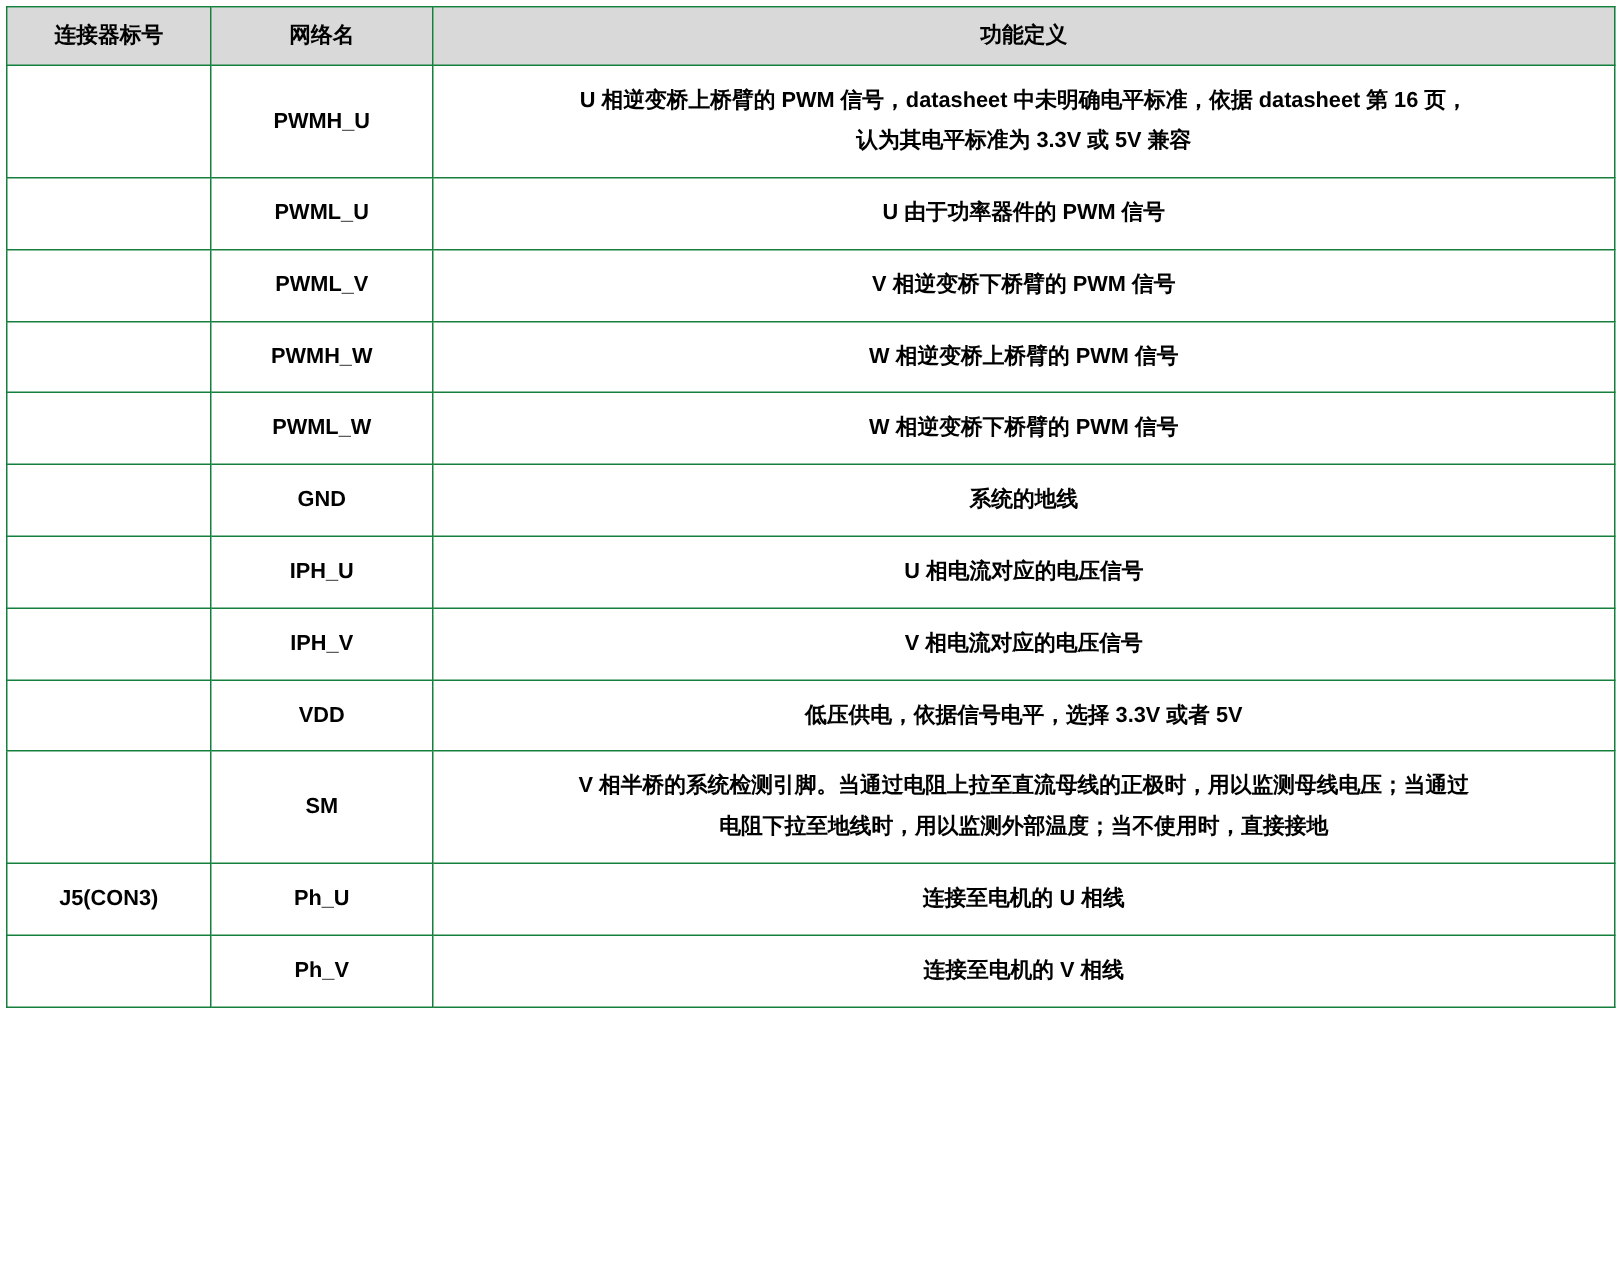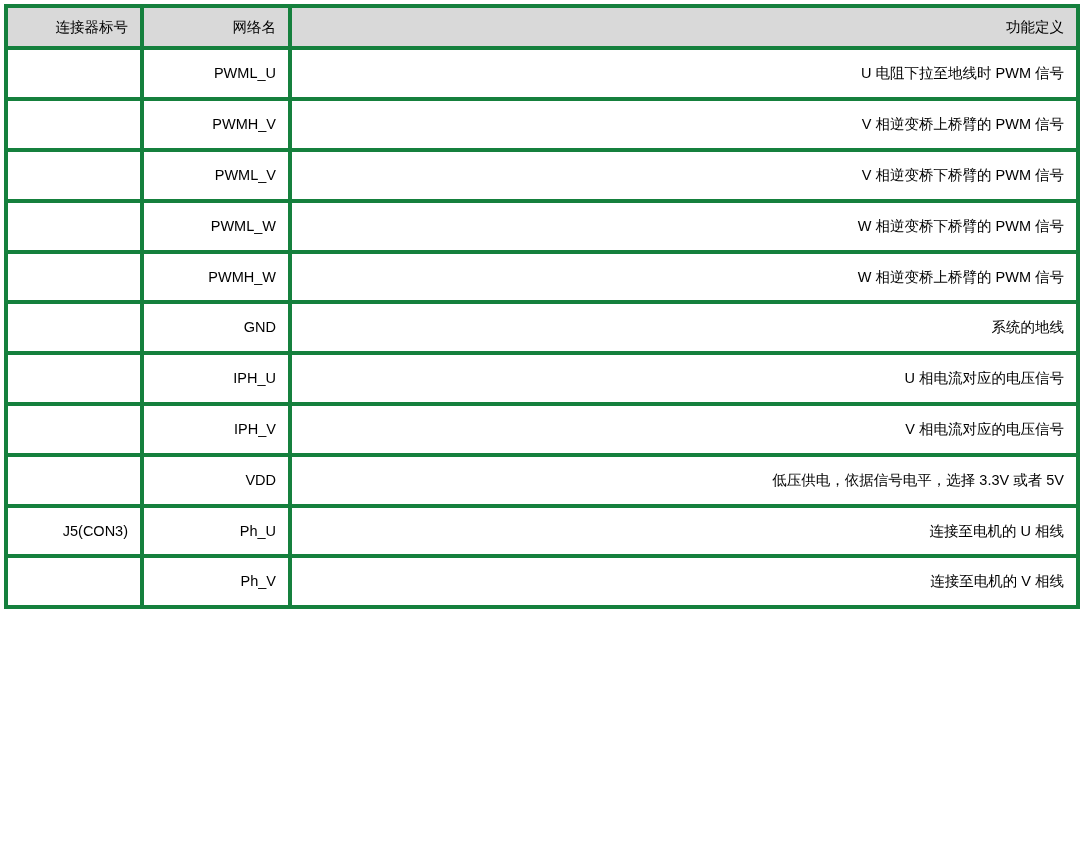--- a/index.html
+++ b/index.html
@@ -26,26 +26,26 @@
     width: 1072px;
     table-layout: fixed;
     font-size: 14.5px;
   }
   table.pin-table col.c1 { width: 136px; }
   table.pin-table col.c2 { width: 148px; }
   table.pin-table col.c3 { width: 788px; }
 
   table.pin-table th,
   table.pin-table td {
-    border: 4px solid #15803d;
+    border: 1px solid #15803d;
     vertical-align: middle;
     padding: 10px 12px;
     line-height: 1.85;
-    text-align: right;
-    font-weight: normal;
+    text-align: center;
+    font-weight: bold;
   }
   table.pin-table thead th {
     background: #d9d9d9;
     padding-top: 9px;
     padding-bottom: 9px;
     line-height: 1.4;
   }
   td.cell-conn, th.cell-conn { padding-left: 13px; }
   td.cell-net,  th.cell-net  { padding-left: 12px; }
   td.cell-desc, th.cell-desc { padding-left: 13px; }
@@ -66,51 +66,52 @@
     <thead>
       <tr>
         <th class="cell-conn">连接器标号</th>
         <th class="cell-net">网络名</th>
         <th class="cell-desc">功能定义</th>
       </tr>
     </thead>
     <tbody id="table-body">
         <tr>
           <td class="cell-conn empty"></td>
-          <td class="cell-net">PWML_U</td>
+          <td class="cell-net">PWMH_U</td>
           <td class="cell-desc">
-            <span class="desc-line">U 电阻下拉至地线时 PWM 信号</span>
+            <span class="desc-line">U 相逆变桥上桥臂的 PWM 信号，datasheet 中未明确电平标准，依据 datasheet 第 16 页，</span>
+            <span class="desc-line">认为其电平标准为 3.3V 或 5V 兼容</span>
           </td>
         </tr>
         <tr>
           <td class="cell-conn empty"></td>
-          <td class="cell-net">PWMH_V</td>
+          <td class="cell-net">PWML_U</td>
           <td class="cell-desc">
-            <span class="desc-line">V 相逆变桥上桥臂的 PWM 信号</span>
+            <span class="desc-line">U 由于功率器件的 PWM 信号</span>
           </td>
         </tr>
         <tr>
           <td class="cell-conn empty"></td>
           <td class="cell-net">PWML_V</td>
           <td class="cell-desc">
             <span class="desc-line">V 相逆变桥下桥臂的 PWM 信号</span>
           </td>
         </tr>
         <tr>
           <td class="cell-conn empty"></td>
-          <td class="cell-net">PWML_W</td>
+          <td class="cell-net">PWMH_W</td>
           <td class="cell-desc">
-            <span class="desc-line">W 相逆变桥下桥臂的 PWM 信号</span>
+            <span class="desc-line">W 相逆变桥上桥臂的 PWM 信号</span>
           </td>
         </tr>
         <tr>
           <td class="cell-conn empty"></td>
-          <td class="cell-net">PWMH_W</td>
+          <td class="cell-net">PWML_W</td>
           <td class="cell-desc">
-            <span class="desc-line">W 相逆变桥上桥臂的 PWM 信号</span>
+            <span class="desc-line">W 相逆变桥下桥臂的 PWM 信号</span>
           </td>
         </tr>
         <tr>
           <td class="cell-conn empty"></td>
           <td class="cell-net">GND</td>
           <td class="cell-desc">
             <span class="desc-line">系统的地线</span>
           </td>
         </tr>
         <tr>
@@ -128,20 +129,28 @@
           </td>
         </tr>
         <tr>
           <td class="cell-conn empty"></td>
           <td class="cell-net">VDD</td>
           <td class="cell-desc">
             <span class="desc-line">低压供电，依据信号电平，选择 3.3V 或者 5V</span>
           </td>
         </tr>
         <tr>
+          <td class="cell-conn empty"></td>
+          <td class="cell-net">SM</td>
+          <td class="cell-desc">
+            <span class="desc-line">V 相半桥的系统检测引脚。当通过电阻上拉至直流母线的正极时，用以监测母线电压；当通过</span>
+            <span class="desc-line">电阻下拉至地线时，用以监测外部温度；当不使用时，直接接地</span>
+          </td>
+        </tr>
+        <tr>
           <td class="cell-conn">J5(CON3)</td>
           <td class="cell-net">Ph_U</td>
           <td class="cell-desc">
             <span class="desc-line">连接至电机的 U 相线</span>
           </td>
         </tr>
         <tr>
           <td class="cell-conn empty"></td>
           <td class="cell-net">Ph_V</td>
           <td class="cell-desc">

